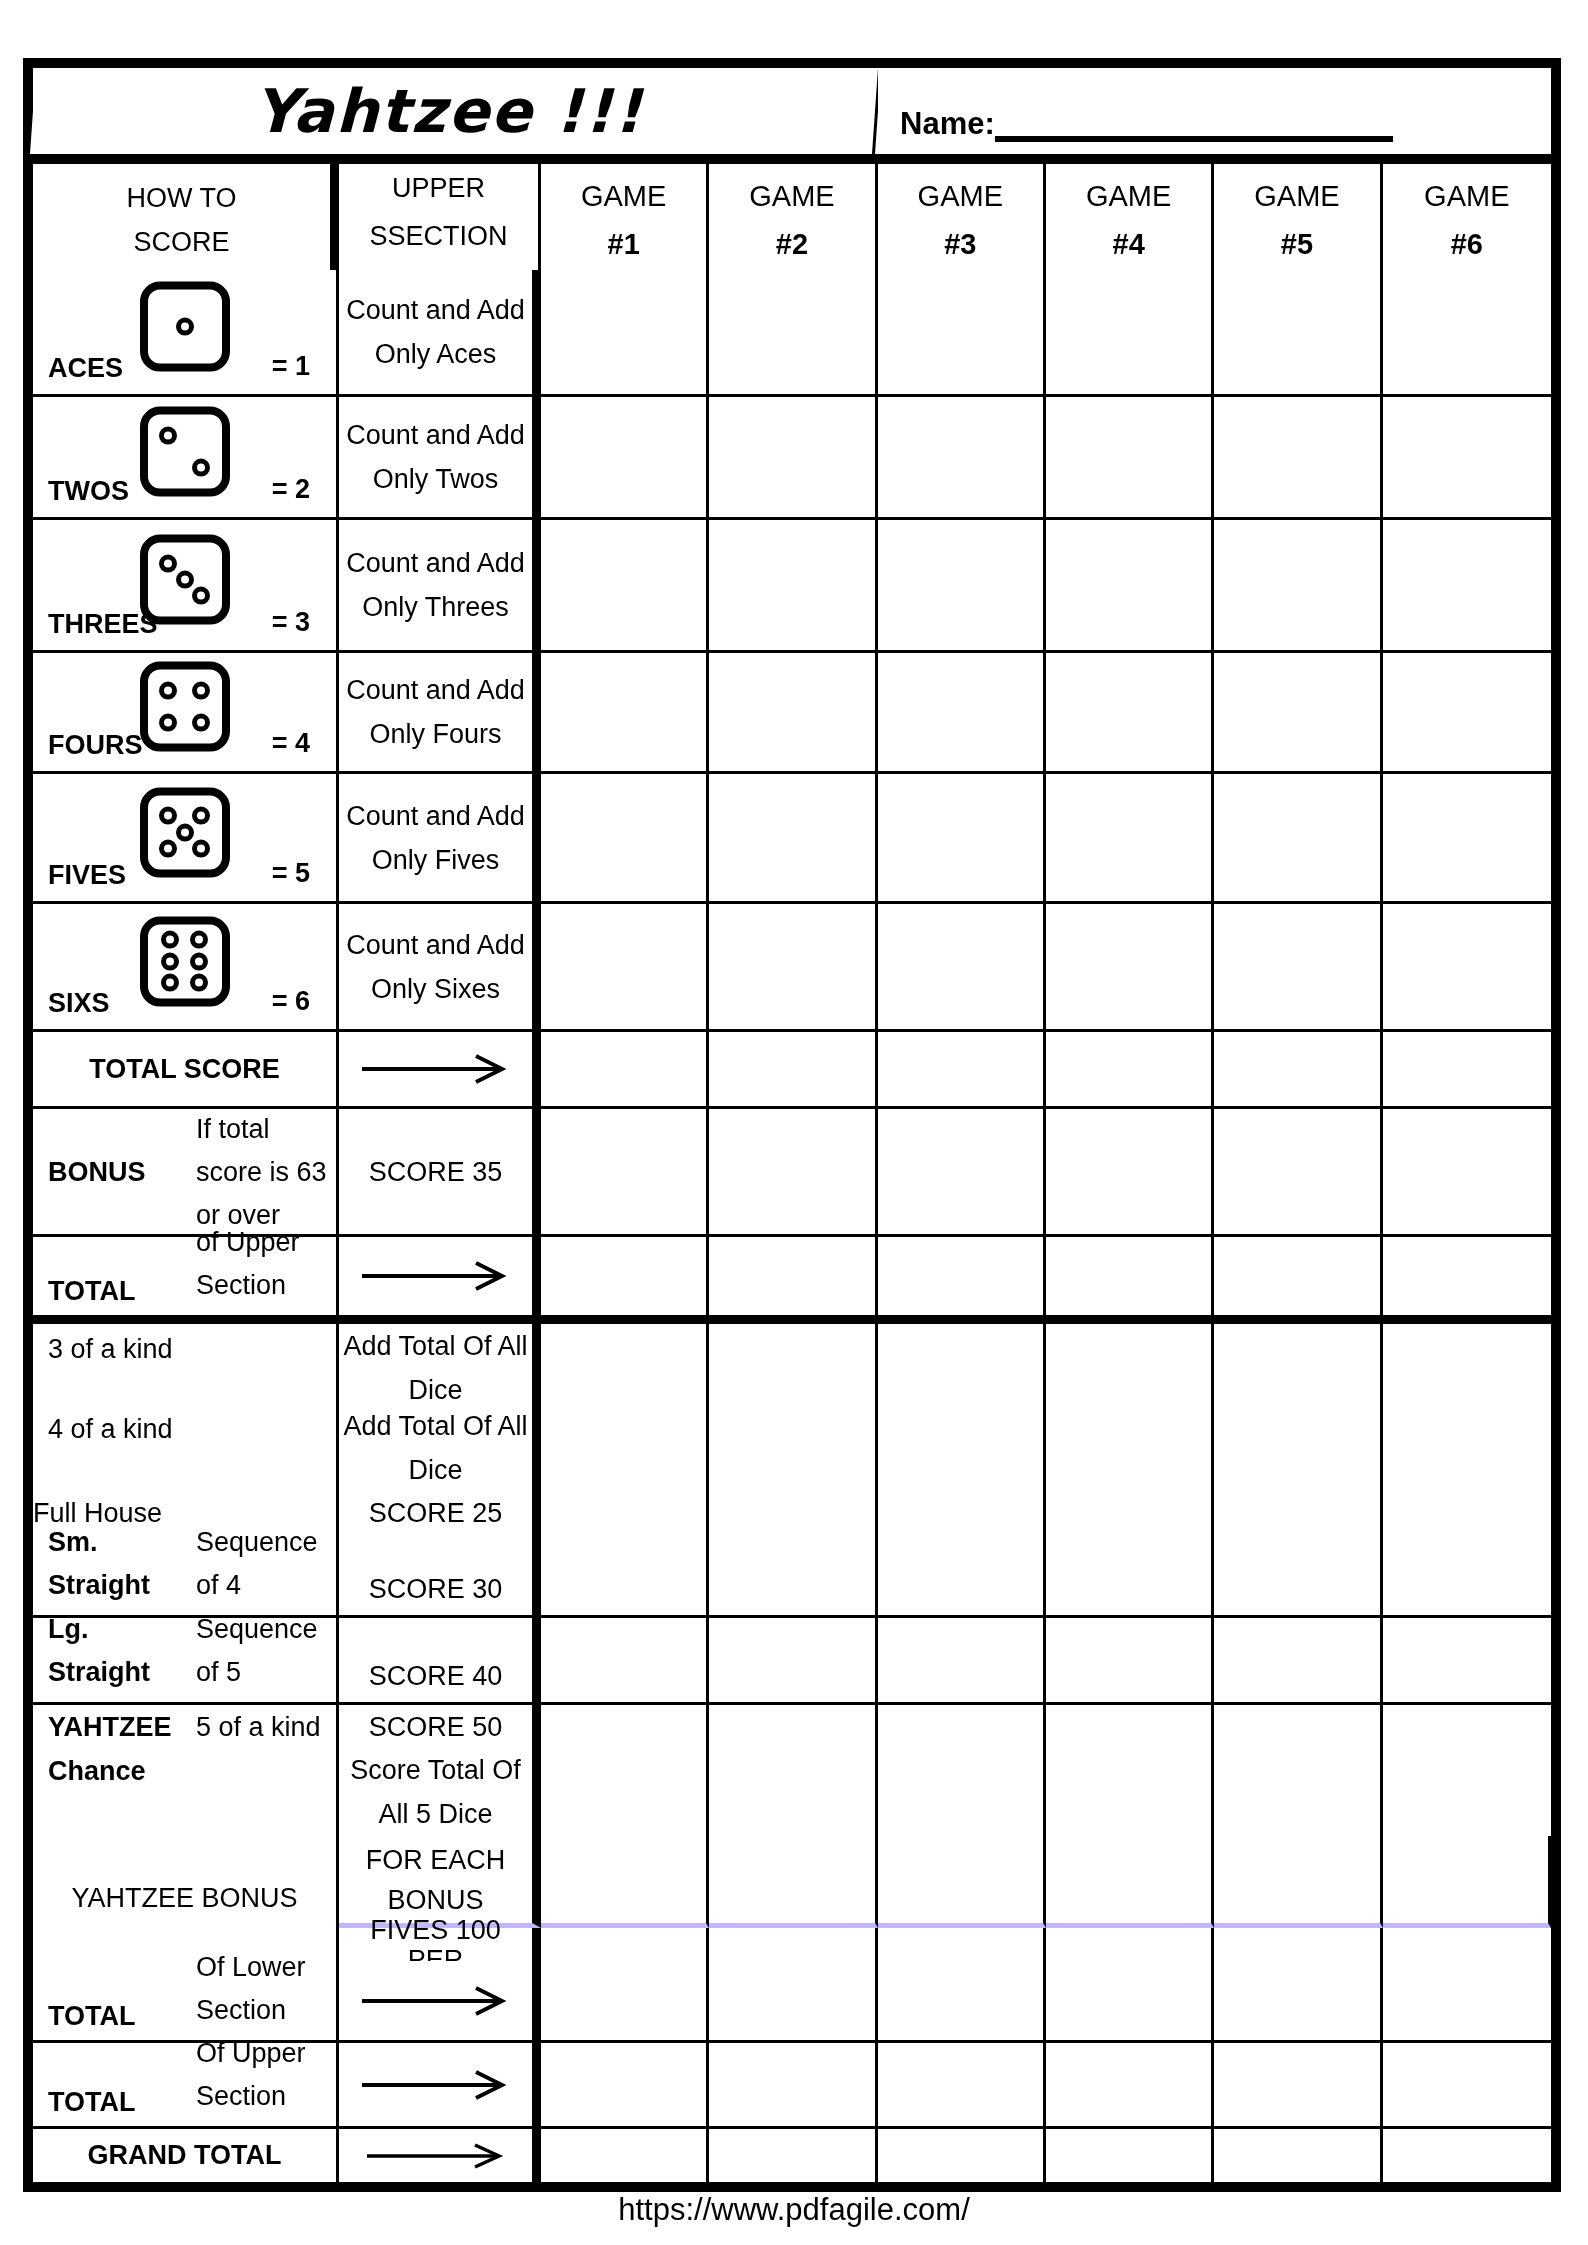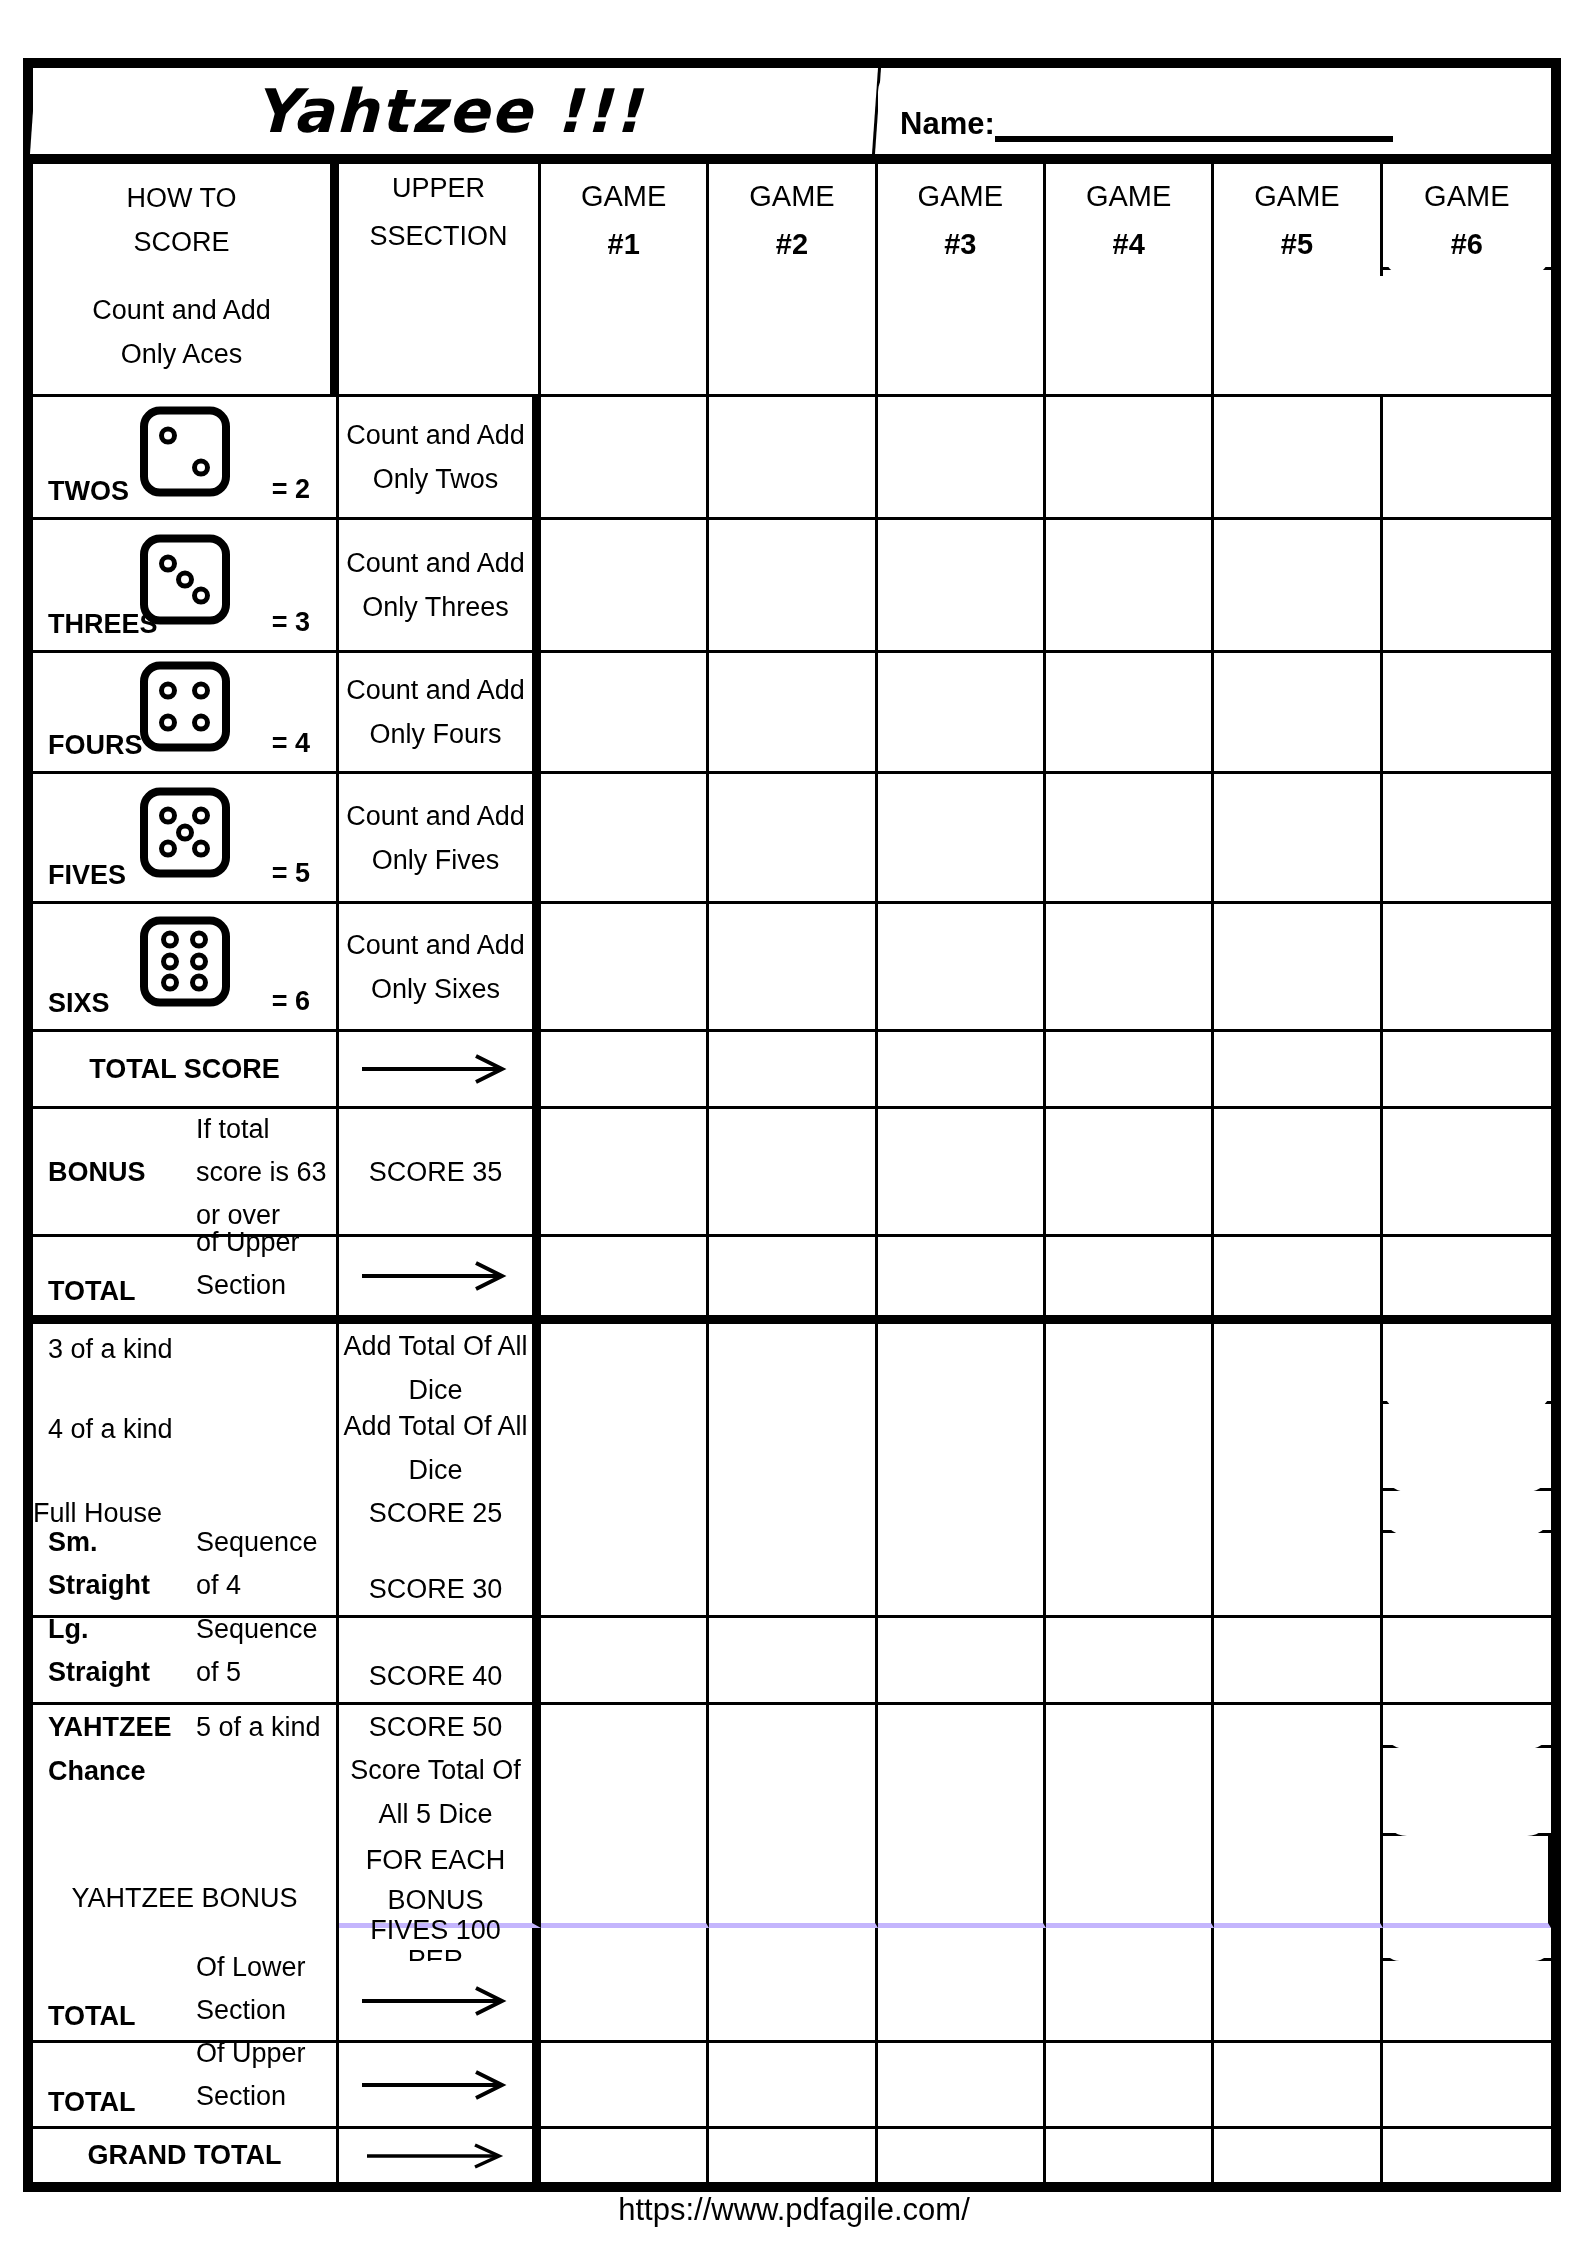--- a/index.html
+++ b/index.html
@@ -4,21 +4,21 @@
 <style>
   html,body{margin:0;padding:0;background:#fff;}
   .page{position:relative;width:1588px;height:2245px;background:#fff;
         font-family:"Liberation Sans", sans-serif;color:#000;overflow:hidden;}
   .sheet{position:absolute;left:23px;top:58px;width:1538px;border:10px solid #000;
          box-sizing:border-box;background:#fff;}
   .row{display:grid;grid-template-columns:306px 202px repeat(6,1fr);
        border-bottom:3px solid #000;box-sizing:border-box;}
   .c{border-right:3px solid #000;box-sizing:border-box;position:relative;background:#fff;}
   .c.how{border-right:9px solid #000;}
-  .c.g:last-child{border-right:none;border-radius:24px;}
+  .c.g:last-child{border-right:none;}
   
   .r-title{height:96px;border-bottom:10px solid #000;grid-template-columns:845px 1fr;}
   .r-head{height:106px;}
   .r-aces{height:127px;} .r-twos{height:123px;} .r-threes{height:133px;}
   .r-fours{height:121px;} .r-fives{height:130px;} .r-sixs{height:128px;}
   .r-tscore{height:77px;} .r-bonus{height:128px;}
   .r-totalU{height:87px;border-bottom:9px solid #000;}
   .r-3k{height:80px;} .r-4k{height:87px;} .r-fh{height:42px;}
   .r-sm{height:85px;} .r-lg{height:87px;} .r-yz{height:43px;} .r-ch{height:88px;}
   .r-yb{height:125px;grid-template-columns:306px 1fr;}
@@ -115,20 +115,27 @@
         <span>GAME</span>
         <span class="game-num">#5</span>
       </div>
       <div class="c g hd">
         <span>GAME</span>
         <span class="game-num">#6</span>
       </div>
     </div>
 
     <div class="row r-aces">
+      <div class="c lab">
+        <span class="dice-name">ACES</span>
+        <span class="die">
+          <span class="pip p-c"></span>
+        </span>
+        <span class="equals">= 1</span>
+      </div>
       <div class="c how">
         <span>Count and Add</span>
         <span>Only Aces</span>
       </div>
       <div class="c g"></div>
       <div class="c g"></div>
       <div class="c g"></div>
       <div class="c g"></div>
       <div class="c g"></div>
       <div class="c g"></div>

